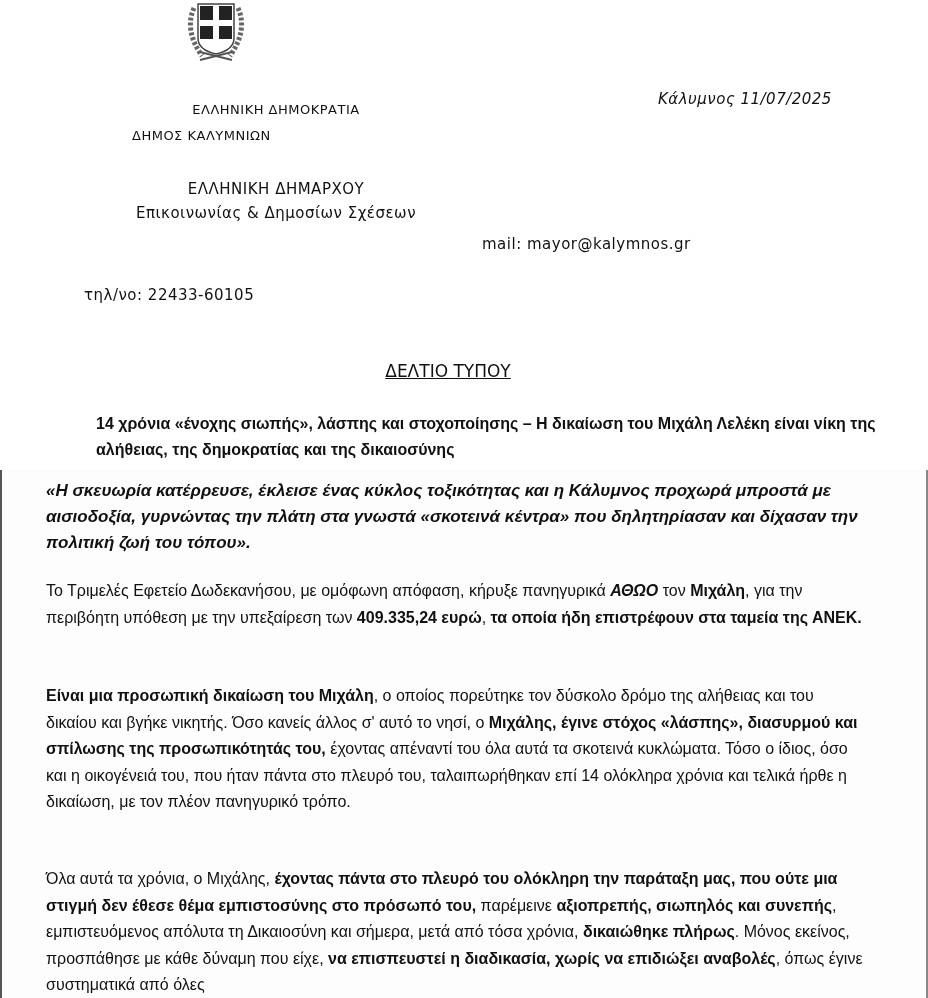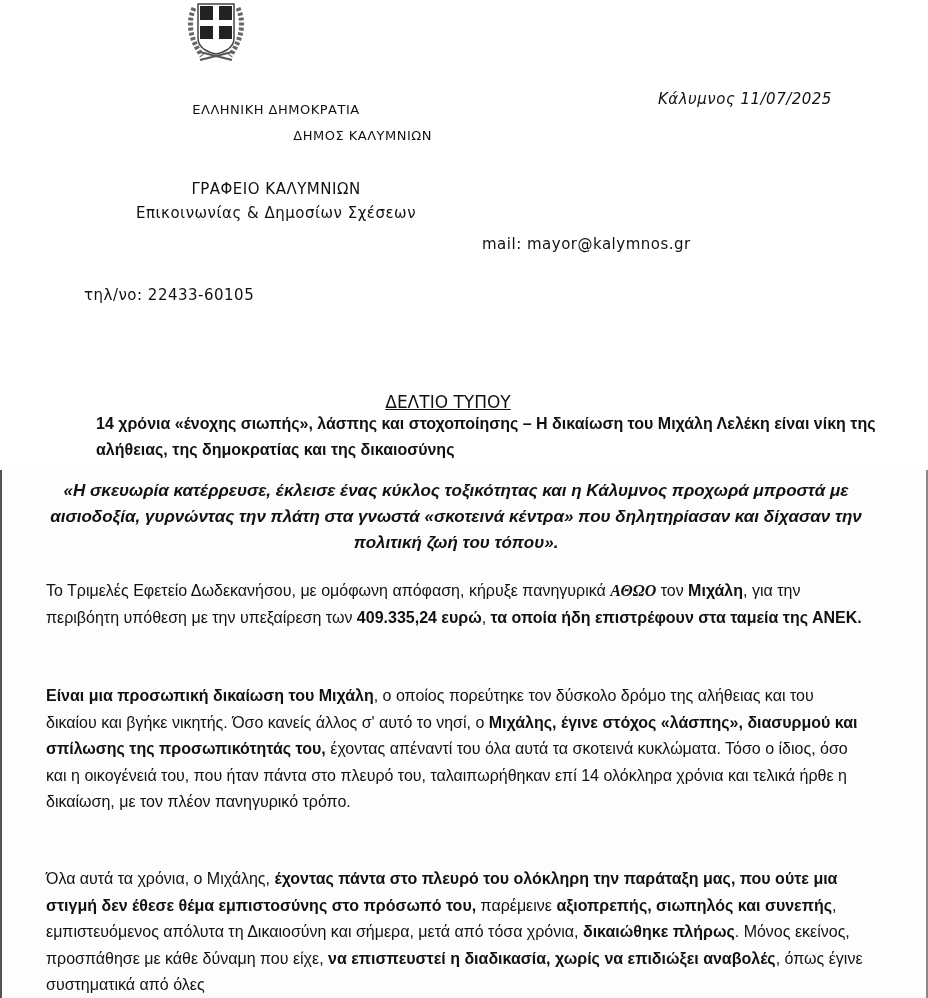--- a/index.html
+++ b/index.html
@@ -13,47 +13,47 @@
     position: absolute; left: 0; top: 470px; width: 928px; height: 528px;
     background: #fdfdfd;
   }
   .page-bottom .left-border { position: absolute; left: 0; top: 0; width: 2px; height: 528px; background: #555; }
   .page-bottom .right-border { position: absolute; right: 0; top: 0; width: 2px; height: 528px; background: #888; }
 
   .emblem { position: absolute; left: 180px; top: 0; width: 72px; height: 64px; }
 
   .hdr { position: absolute; font-family: "DejaVu Sans", sans-serif; font-size: 13px; letter-spacing: 0.5px; }
   .hdr-country { left: 136px; top: 102px; width: 280px; text-align: center; }
-  .hdr-municipality { left: 152px; top: 128px; width: 280px; text-align: right; }
+  .hdr-municipality { left: 132px; top: 128px; width: 280px; text-align: left; }
   .hdr-office { left: 136px; top: 180px; width: 280px; text-align: center; font-size: 15px; }
   .hdr-dept { left: 126px; top: 204px; width: 300px; text-align: center; font-size: 15px; }
   .hdr-phone { left: 84px; top: 258px; font-size: 15px; margin-top: 28px; }
   .hdr-mail { left: 482px; top: 235px; font-size: 15px; }
   .hdr-date { left: 658px; top: 90px; font-size: 15px; font-style: italic; }
 
   .press-title {
     position: absolute; left: 0; top: 361px; width: 896px; text-align: center;
-    font-size: 17px; text-decoration: underline; margin-top: 31px;
+    font-size: 17px; text-decoration: underline;
   }
   .headline {
     position: absolute; left: 48px; top: 411px; width: 820px;
     font-size: 16px; font-weight: bold; line-height: 26px;
     font-family: "Liberation Sans", sans-serif;
     margin-left: 48px;
   }
   .para {
     position: absolute; left: 46px; width: 820px; font-size: 16px;
     line-height: 26.5px; font-family: "Liberation Sans", sans-serif;
   }
-  .quote { top: 478px; font-style: italic; font-weight: bold; font-size: 17px; line-height: 26px; text-align: center; }
+  .quote { top: 478px; font-style: italic; font-weight: bold; font-size: 17px; line-height: 26px; }
   .p1 { top: 578px; }
   .p2 { top: 683px; }
   .p3 { top: 866px; }
   .b { font-weight: bold; text-align: center; }
-  .bi { font-weight: bold; font-style: italic; font-family: Liberation Serif, serif; }
+  .bi { font-weight: bold; font-style: italic; }
   .u { font-weight: bold; }
 </style>
 </head>
 <body>
 
 <div class="page-top"></div>
 <div class="page-bottom">
   <div class="left-border"></div>
   <div class="right-border"></div>
 </div>
@@ -63,21 +63,21 @@
   <path d="M20 60 L52 52 M52 60 L20 52" stroke="#555" stroke-width="2"></path>
   <path d="M18 4 L54 4 L54 38 Q54 50 36 54 Q18 50 18 38 Z" fill="#fff" stroke="#444" stroke-width="1.5"></path>
   <rect x="20" y="6" width="13" height="14" fill="#222"></rect>
   <rect x="39" y="6" width="13" height="14" fill="#222"></rect>
   <rect x="20" y="26" width="13" height="13" fill="#222"></rect>
   <rect x="39" y="26" width="13" height="13" fill="#222"></rect>
 </svg>
 
 <div class="hdr hdr-country">ΕΛΛΗΝΙΚΗ ΔΗΜΟΚΡΑΤΙΑ</div>
 <div class="hdr hdr-municipality">ΔΗΜΟΣ ΚΑΛΥΜΝΙΩΝ</div>
-<div class="hdr hdr-office">ΓΡΑΦΕΙΟ ΚΑΛΥΜΝΙΩΝ</div>
+<div class="hdr hdr-office">ΕΛΛΗΝΙΚΗ ΔΗΜΑΡΧΟΥ</div>
 <div class="hdr hdr-dept">Επικοινωνίας &amp; Δημοσίων Σχέσεων</div>
 <div class="hdr hdr-phone">τηλ/νο: 22433-60105</div>
 <div class="hdr hdr-mail">mail: mayor@kalymnos.gr</div>
 <div class="hdr hdr-date">Κάλυμνος 11/07/2025</div>
 
 <div class="press-title">ΔΕΛΤΙΟ ΤΥΠΟΥ</div>
 
 <div class="headline">14 χρόνια «ένοχης σιωπής», λάσπης και στοχοποίησης – Η δικαίωση του Μιχάλη Λελέκη είναι νίκη της αλήθειας, της δημοκρατίας και της δικαιοσύνης</div>
 
 <div class="para quote">«Η σκευωρία κατέρρευσε, έκλεισε ένας κύκλος τοξικότητας και η Κάλυμνος προχωρά μπροστά με αισιοδοξία, γυρνώντας την πλάτη στα γνωστά «σκοτεινά κέντρα» που δηλητηρίασαν και δίχασαν την πολιτική ζωή του τόπου».</div>

